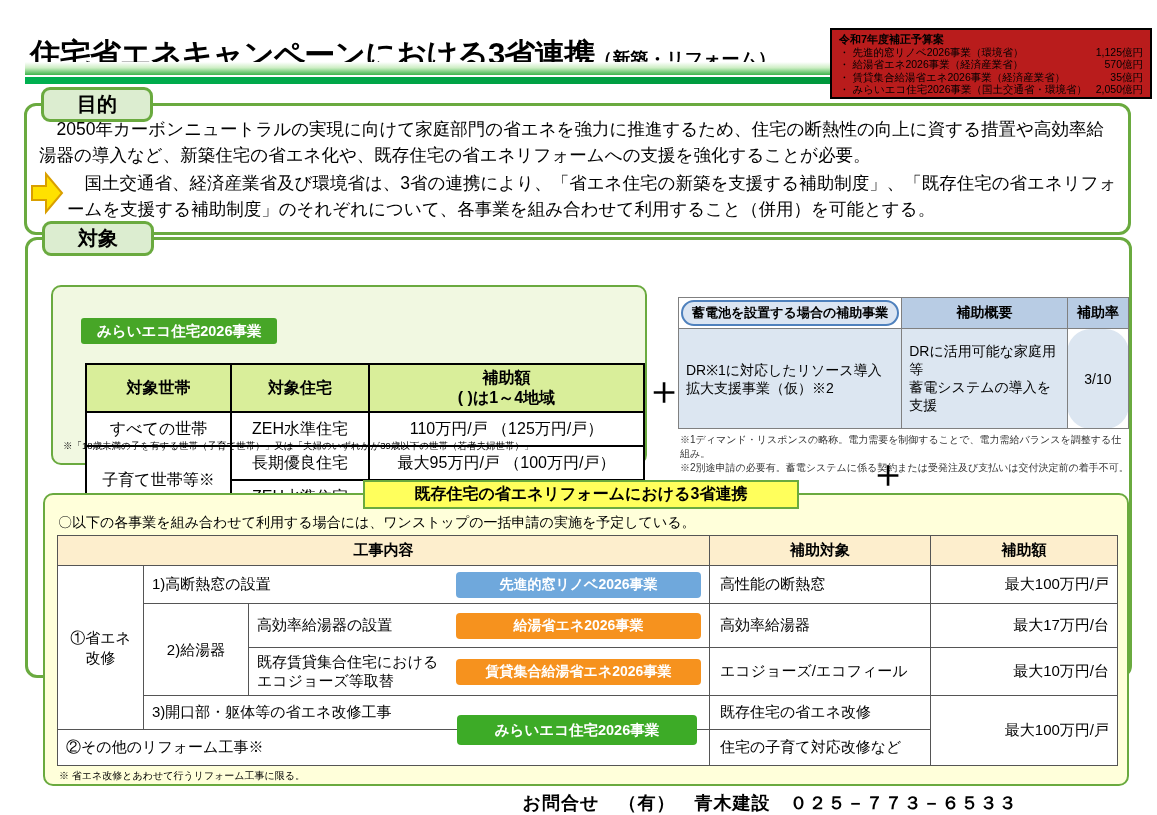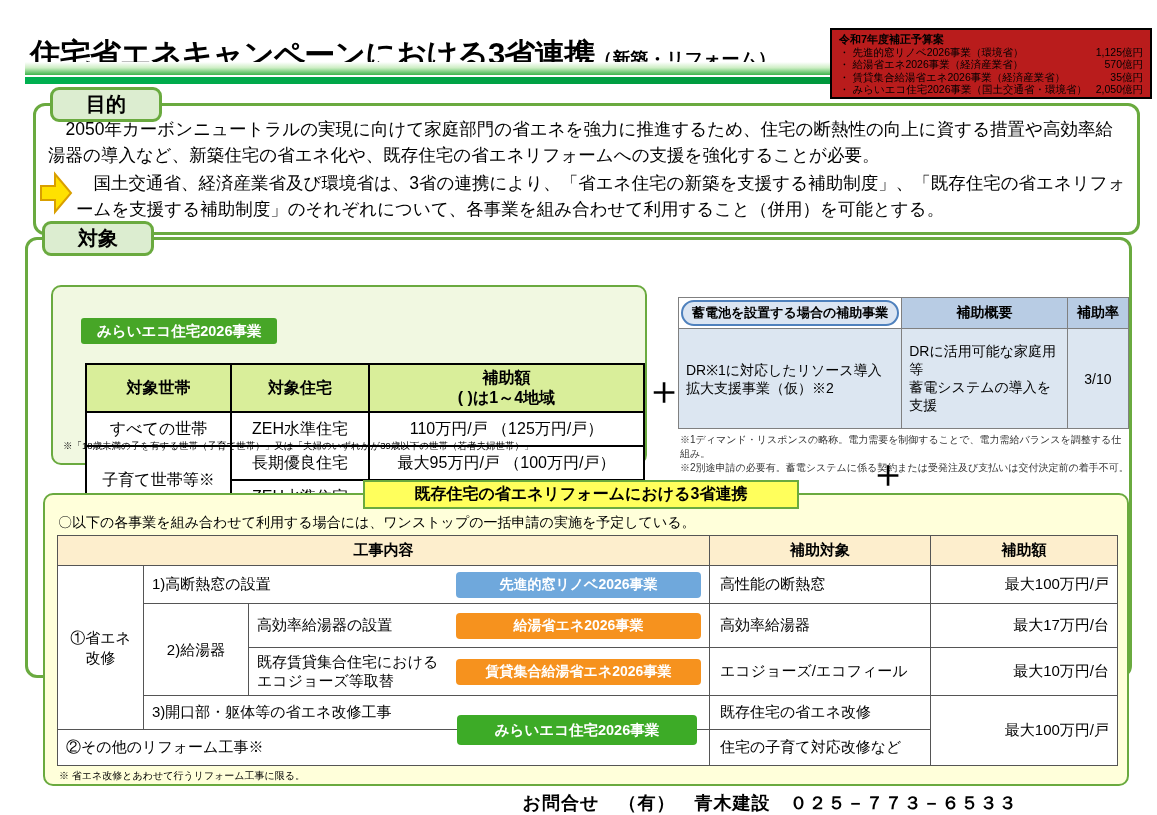--- a/index.html
+++ b/index.html
@@ -21,21 +21,21 @@
   .budget-row { display:flex; justify-content:space-between; }
   .budget-row .amt { text-align:right; }
 
   
   .sec-box { position:absolute; border:3px solid #6aaa3f; border-radius:12px; background:#fff; }
   .sec-label { position:absolute; left:14px; top:-19px; min-width:112px; height:35px; background:#dcedd0;
                border:3px solid #6aaa3f; border-radius:9px; display:flex; align-items:center; justify-content:center;
                font-size:20px; font-weight:bold; z-index:4; padding:0 14px; }
 
   
-  .purpose-box { left:33px; top:103px; width:1107px; height:132px; }
+  .purpose-box { left:24px; top:103px; width:1107px; height:132px; }
   .purpose-p1 { position:absolute; left:12px; top:10px; width:1082px; font-size:17.5px; line-height:26px; }
   .purpose-arrow { position:absolute; left:3px; top:64px; width:34px; height:46px; }
   .purpose-p2 { position:absolute; left:40px; top:64px; width:1056px; font-size:17.5px; line-height:26px; }
 
   
   .target-box { left:25px; top:237px; width:1107px; height:441px; }
 
   
   .mirai-panel { position:absolute; left:23px; top:45px; width:596px; height:180px; background:#f1f8e1;
                  border:2px solid #6aaa3f; border-radius:10px; }
@@ -52,21 +52,21 @@
   .plus-2 { left:840px; top:206px; width:40px; text-align:center; }
 
   
   .battery-table { position:absolute; left:650px; top:57px; border-collapse:collapse; table-layout:fixed; }
   .battery-table th, .battery-table td { border:1px solid #808080; font-size:14px; }
   .battery-table th { height:31px; background:#b8cce4; font-weight:bold; }
   .battery-table th.pill-cell { background:#fff; text-align:left; padding:2px 2px;margin-left:32px; }
   .battery-pill { display:inline-block; background:#dbe5f2; border:2px solid #4f81bd; border-radius:14px;
                   padding:2px 9px; font-size:13px; font-weight:bold; white-space:nowrap; }
   .battery-table td { height:100px; background:#dce6f1; padding:4px 7px; vertical-align:middle; }
-  .battery-table td.rate { text-align:center; }
+  .battery-table td.rate { text-align:center;border-radius:24px; }
   .battery-notes { position:absolute; left:652px; top:193px; font-size:10px; line-height:14px; color:#333; }
 
   
   .reform-panel { position:absolute; left:15px; top:253px; width:1086px; height:293px; background:#ffffda;
                   border:2px solid #6aaa3f; border-radius:10px; }
   .reform-badge { position:absolute; left:318px; top:-15px; width:436px; height:29px; background:#ffff5c;
                   border:2px solid #6aaa3f; display:flex; align-items:center; justify-content:center;
                   font-size:16px; font-weight:bold; z-index:5; }
   .reform-intro { position:absolute; left:13px; top:19px; font-size:14px; }
   .reform-table { position:absolute; left:12px; top:40px; border-collapse:collapse; table-layout:fixed; }

